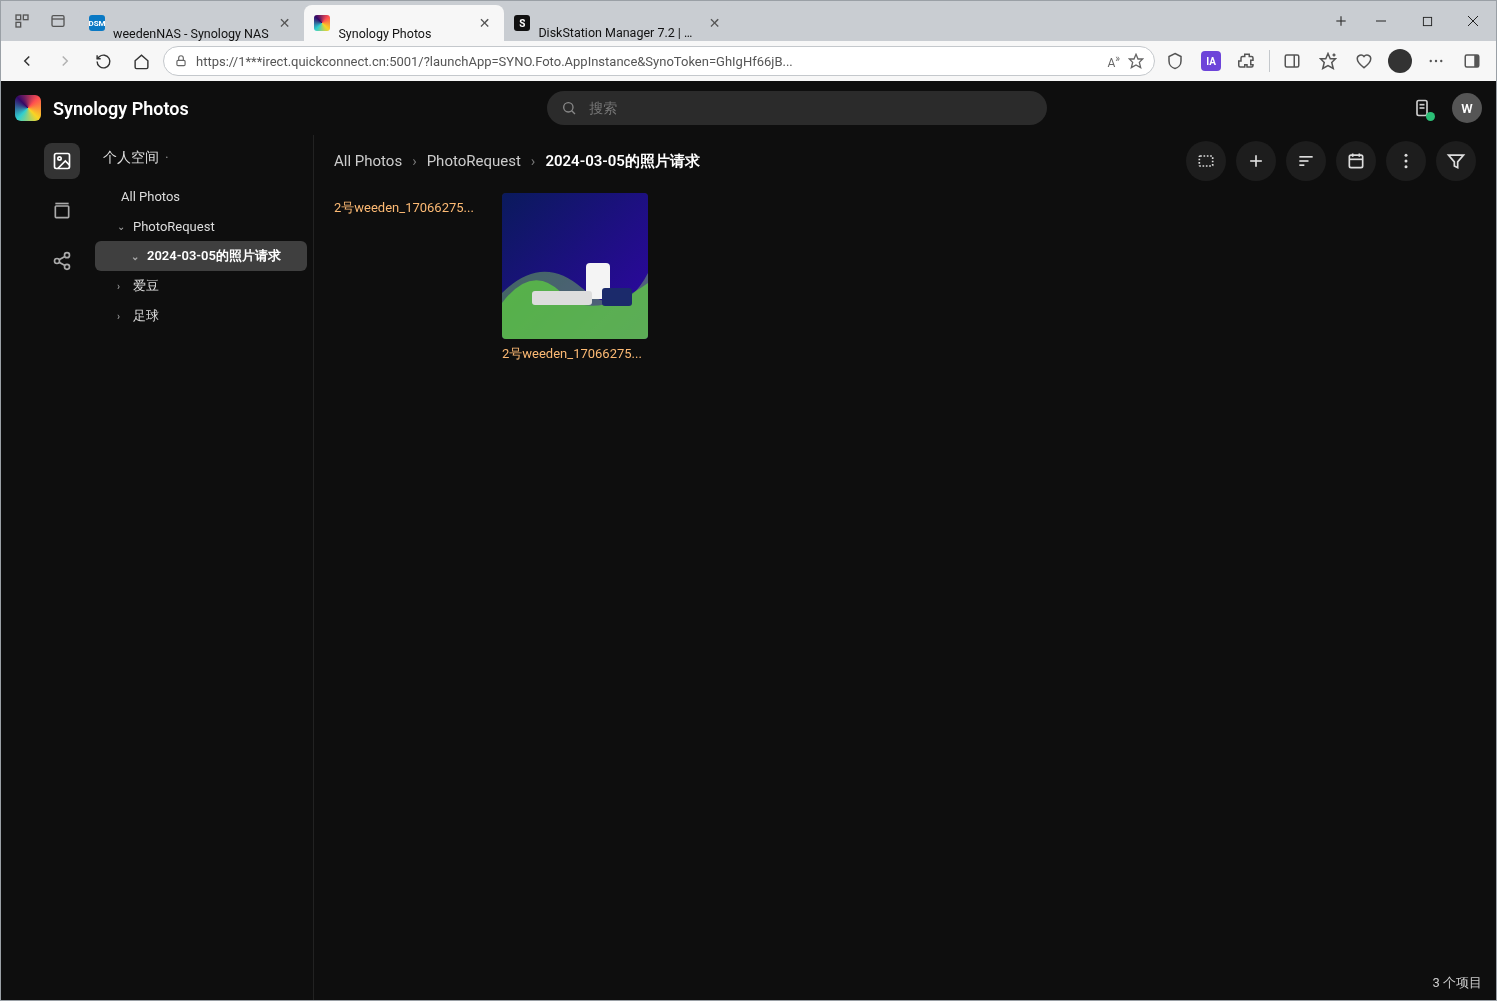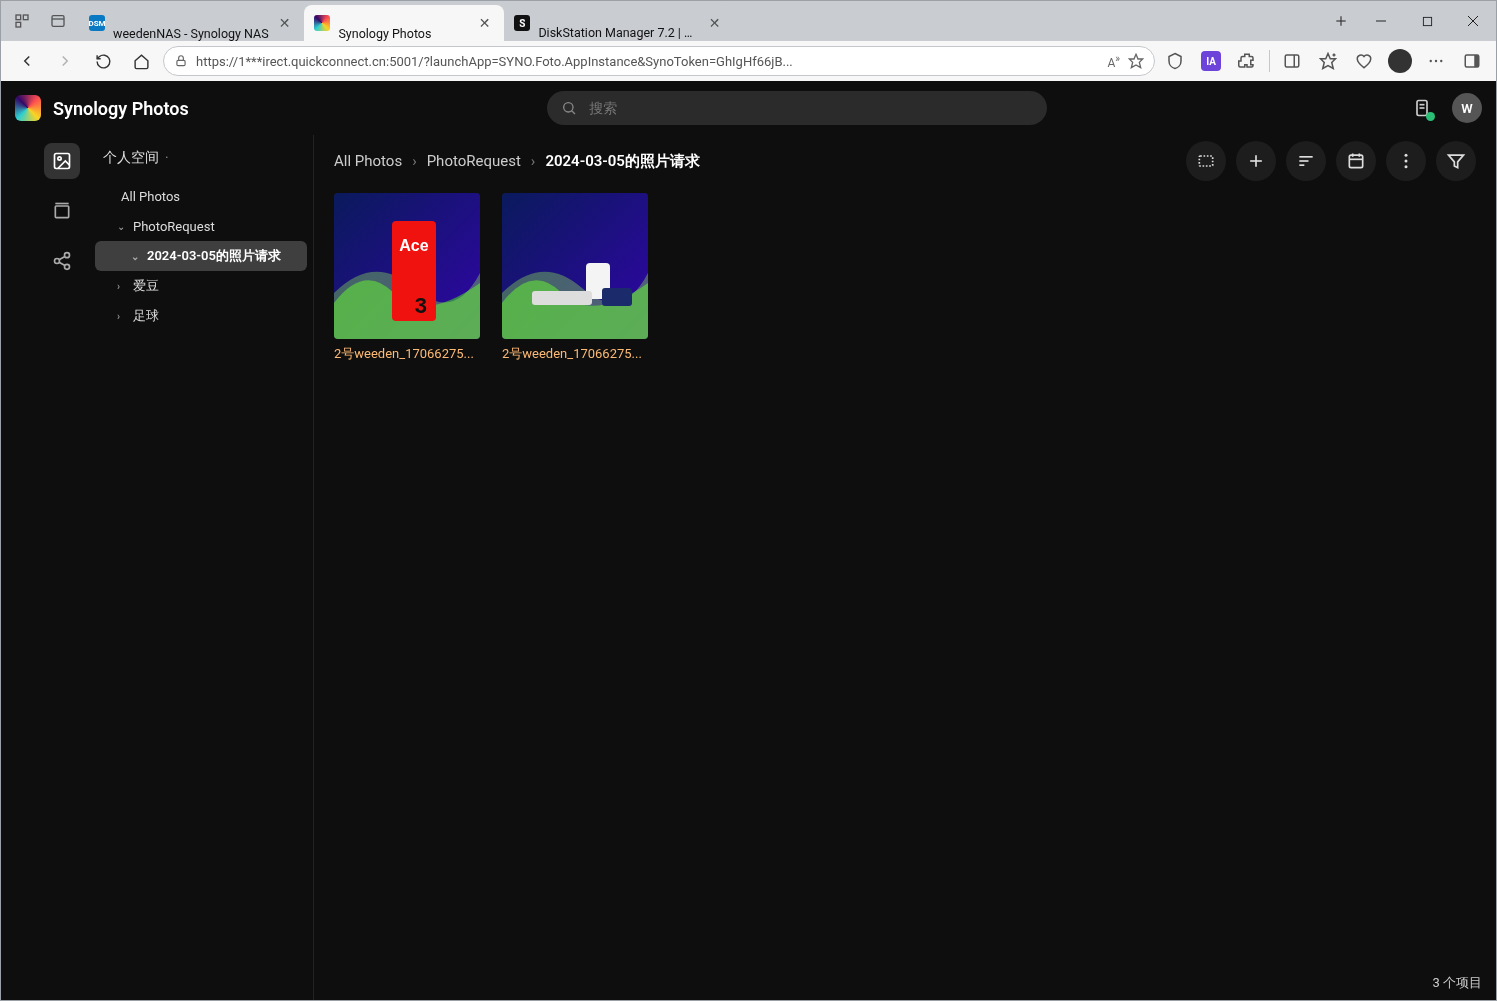--- a/index.html
+++ b/index.html
@@ -386,36 +386,20 @@
             </div>
           <div class="tool-btn">
               <svg width="20" height="20" viewBox="0 0 24 24" fill="none" stroke="#ddd" stroke-width="2">
                 <polygon points="3 5 21 5 14 13 14 20 10 18 10 13"></polygon>
               </svg>
             </div>
         </div>
 
         <div class="grid" id="grid">
             <div class="card">
-              <div class="thumb">
-                <svg viewBox="0 0 146 146" xmlns="http://www.w3.org/2000/svg">
-                  <defs>
-    <linearGradient id="g-ace" x1="0" y1="0" x2="1" y2="1">
-      <stop offset="0" stop-color="#0a1a5c"></stop>
-                      <stop offset="1" stop-color="#3005a6"></stop>
-    </linearGradient>
-                  </defs>
-    <rect width="146" height="146" fill="url(#g-ace)"></rect>
-    <path d="M0 110 Q30 70 60 100 T146 90 V146 H0 Z" fill="#44d62c" opacity=".6"></path>
-    <path d="M0 100 Q40 60 80 95 T146 80 V146 H0 Z" fill="#9bff4e" opacity=".35"></path>
-                  <rect x="58" y="28" width="44" height="100" rx="4" fill="#f0120e"></rect>
-        <text x="80" y="58" text-anchor="middle" font-family="Arial" font-weight="700" font-size="16" fill="#fff">Ace</text>
-        <text x="93" y="120" text-anchor="end" font-family="Arial" font-weight="700" font-size="22" fill="#111">3</text>
-                </svg>
-              </div>
               <div class="fname">2号weeden_17066275...</div>
             </div>
             <div class="card">
               <div class="thumb">
                 <svg viewBox="0 0 146 146" xmlns="http://www.w3.org/2000/svg">
                   <defs>
     <linearGradient id="g-charger2" x1="0" y1="0" x2="1" y2="1">
       <stop offset="0" stop-color="#0a1a5c"></stop>
                       <stop offset="1" stop-color="#3005a6"></stop>
     </linearGradient>

